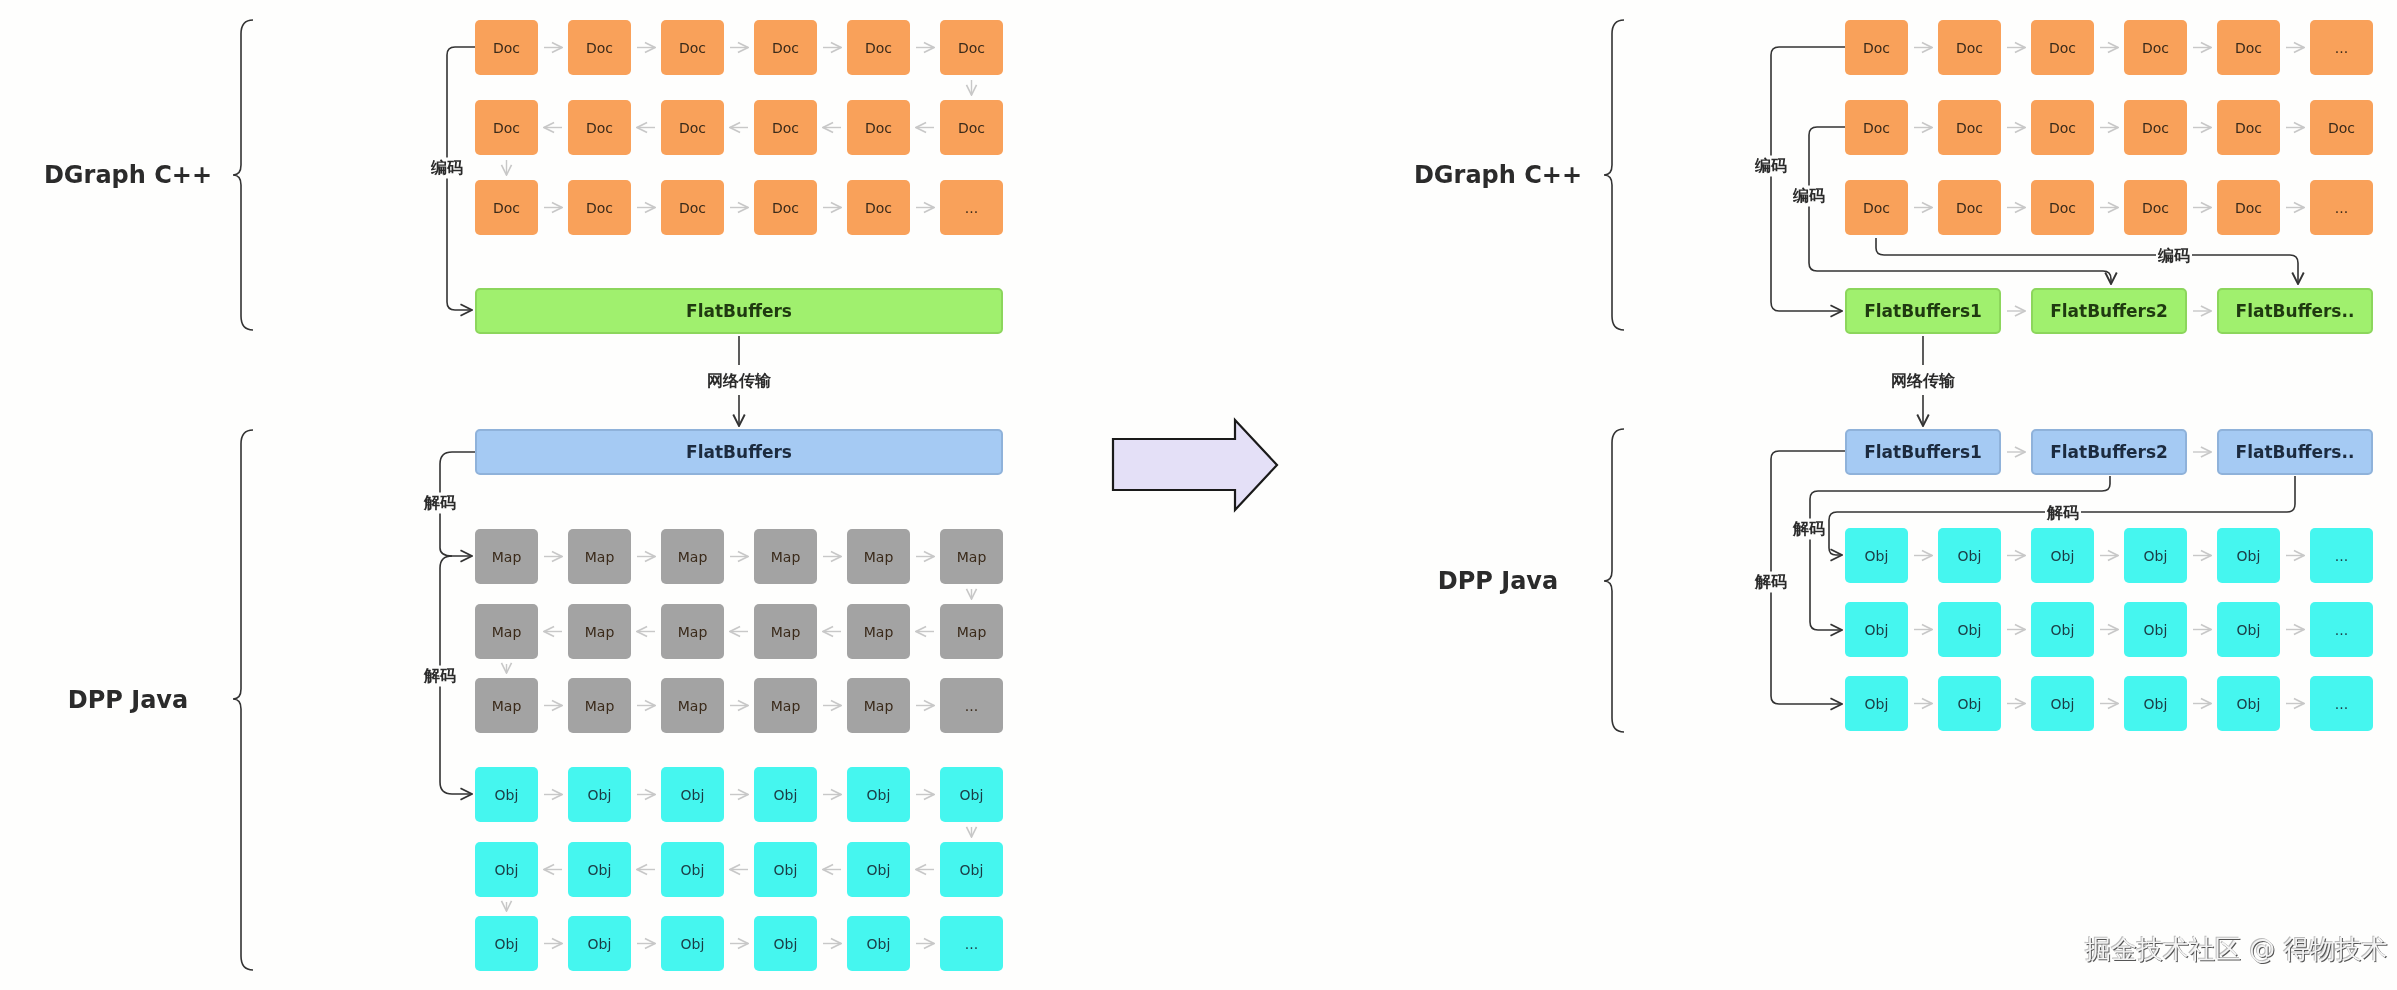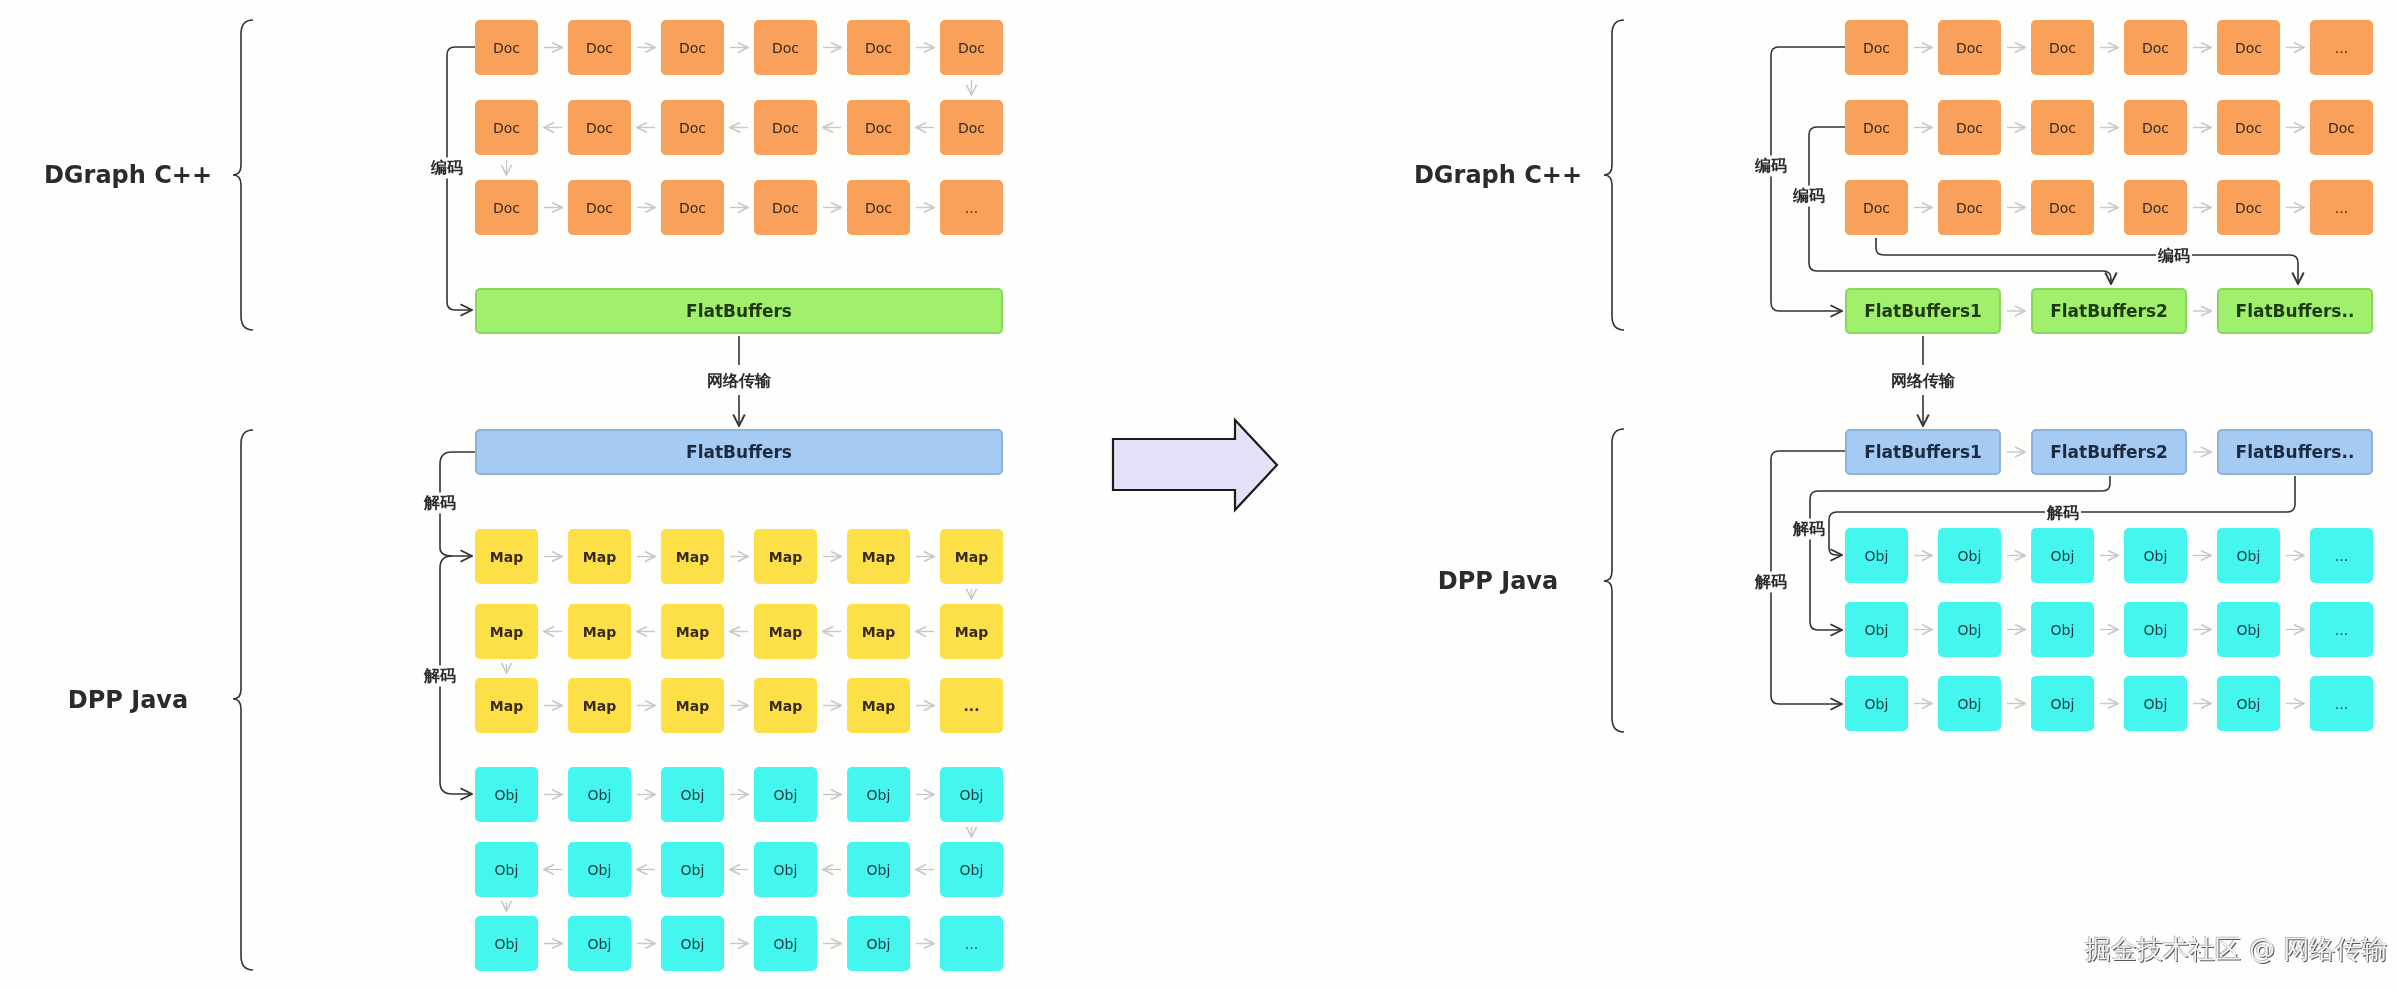--- a/index.html
+++ b/index.html
@@ -1,20 +1,20 @@
 <!DOCTYPE html>
 <html><head>
 <meta charset="utf-8">
 <style>
   html, body { margin:0; padding:0; background:#fefefd; }
   body { width:2397px; height:990px; position:relative; overflow:hidden; font-family:"DejaVu Sans","Liberation Sans",sans-serif; }
   #canvas { position:absolute; left:0; top:0; }
   .box { position:absolute; border-radius:5px; display:flex; align-items:center; justify-content:center; font-size:14px; color:#3a2a1a; box-sizing:border-box; }
   .doc { background:#f9a15a; }
-  .map { background:#fde047;font-weight:bold; }
+  .map { background:#a3a3a3; }
   .obj { background:#45f6ef; color:#1b3b44; }
   .fb-green { background:#a0f06e; border:2px solid #8cd65c; font-weight:bold; font-size:17px; color:#1f3a10; }
   .fb-blue { background:#a5caf3; border:2px solid #8fb2da; font-weight:bold; font-size:17px; color:#1c2b3f; }
   .label { position:absolute; font-weight:bold; color:#2b2b2b; white-space:nowrap; transform:translate(-50%,-50%); background:#fefefd; padding:0 2px; }
   .side-label { font-size:24px; background:transparent; }
   .flow-label { font-size:16px; }
   .watermark { position:absolute; left:2085px; top:932px; font-size:26px; color:#f4f4f4; text-shadow:1px 1px 0 #555, -1px -1px 0 #bbb; white-space:nowrap; }
 </style>
 </head>
 <body>
@@ -262,13 +262,13 @@
 <div class="label flow-label" style="left:440px; top:676px;">解码</div>
 
 <div class="label flow-label" style="left:1771px; top:166px;">编码</div>
 <div class="label flow-label" style="left:1809px; top:196px;">编码</div>
 <div class="label flow-label" style="left:2174px; top:256px;">编码</div>
 <div class="label flow-label" style="left:1923px; top:381px;">网络传输</div>
 <div class="label flow-label" style="left:2063px; top:513px;">解码</div>
 <div class="label flow-label" style="left:1809px; top:529px;">解码</div>
 <div class="label flow-label" style="left:1771px; top:582px;">解码</div>
 
-<div class="watermark">掘金技术社区 @ 网络传输</div>
+<div class="watermark">掘金技术社区 @ 得物技术</div>
 
 </body></html>

